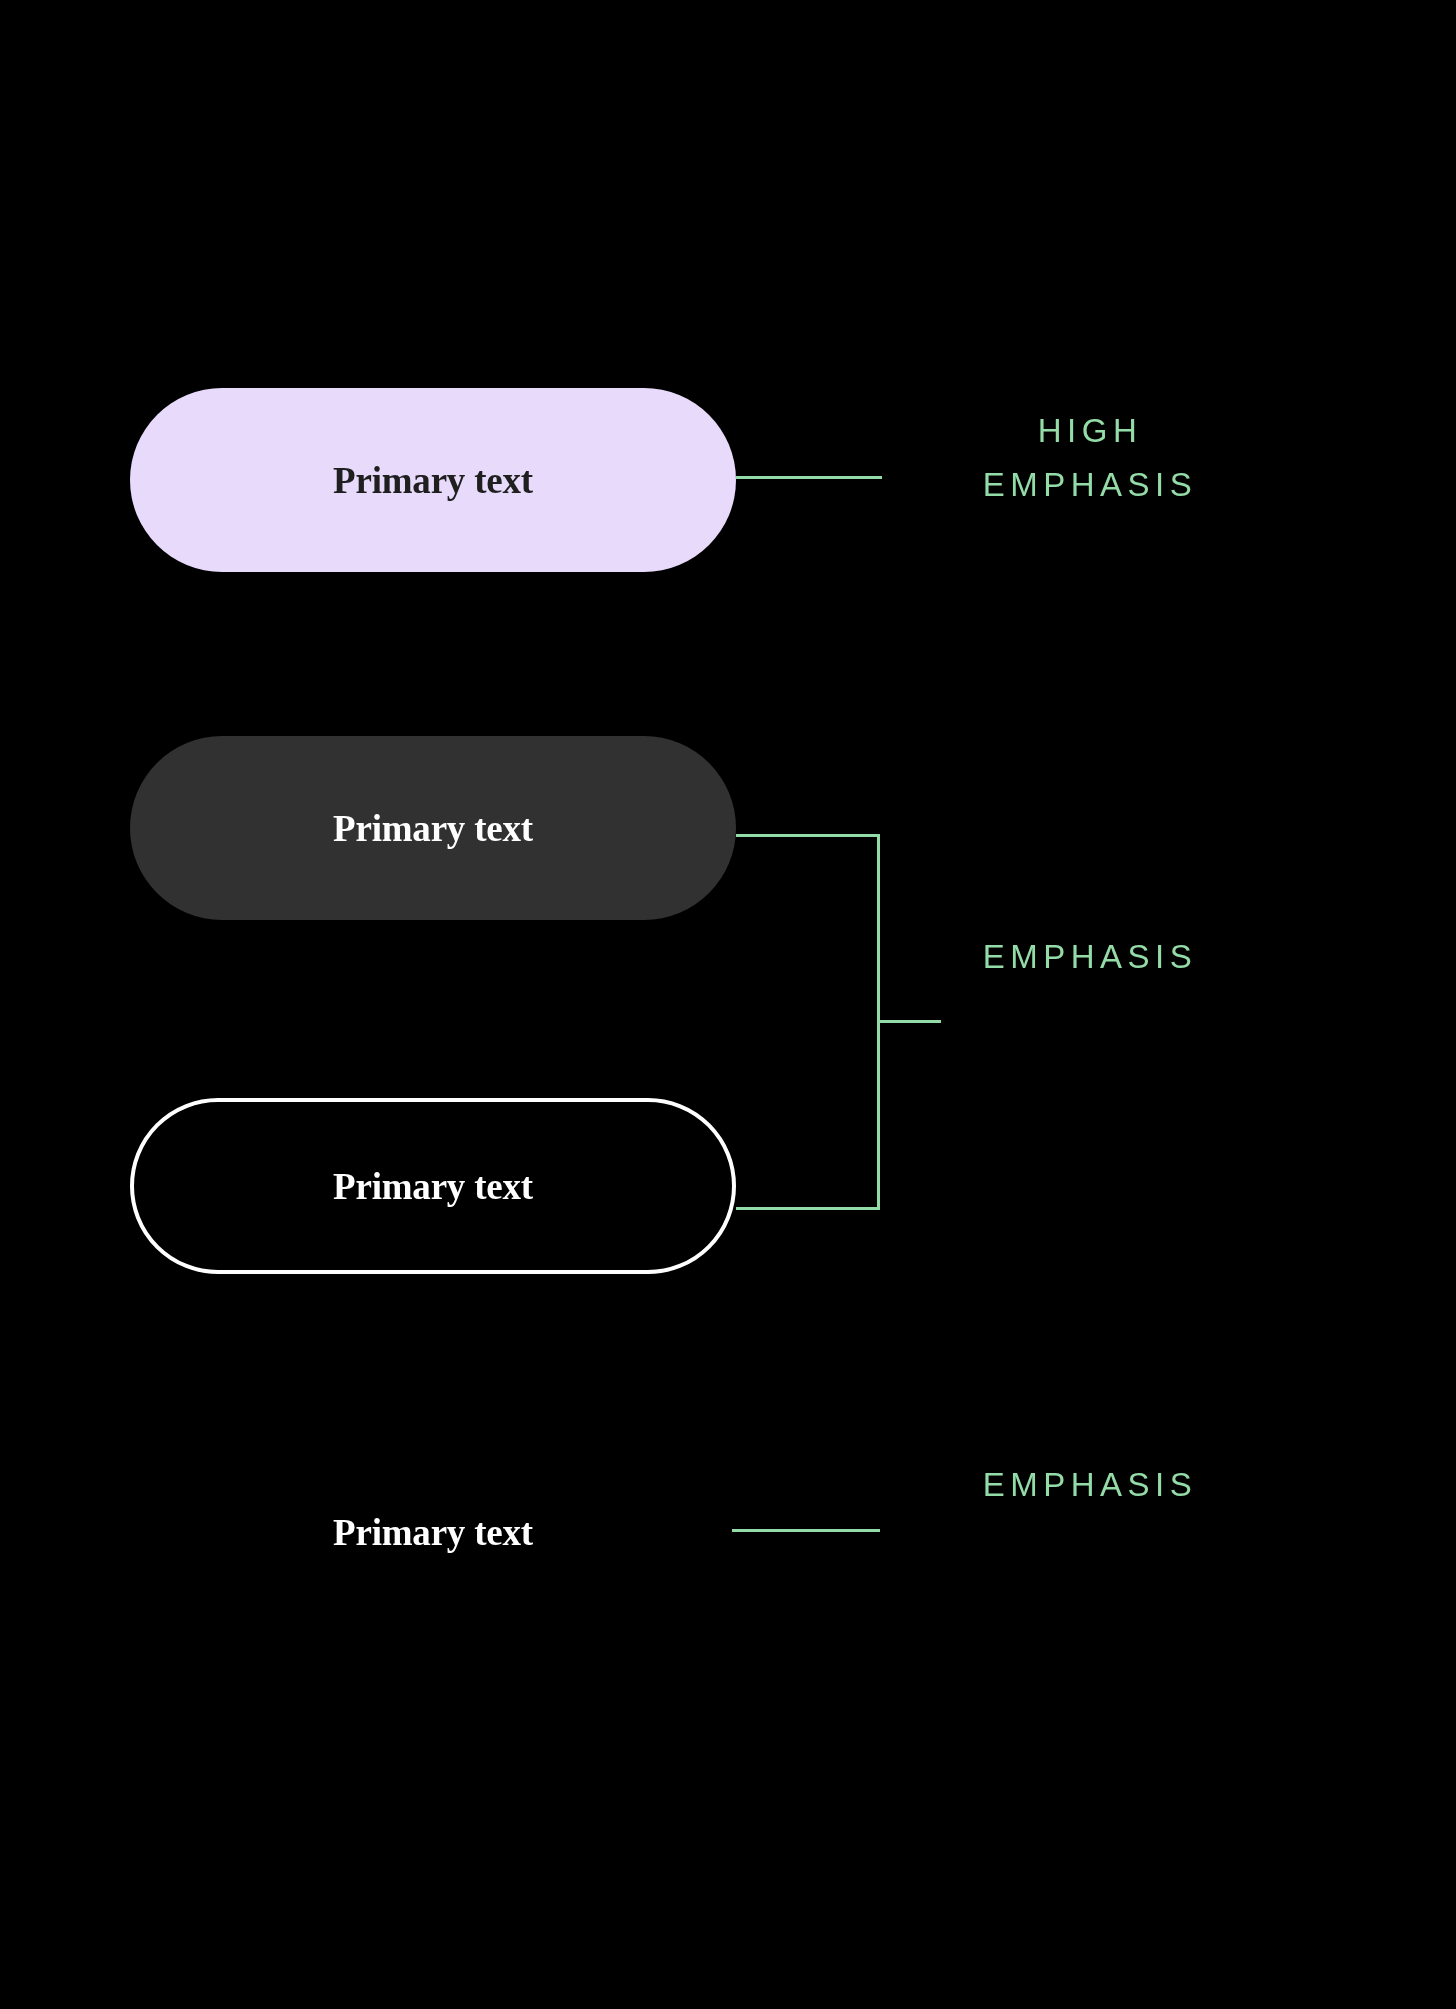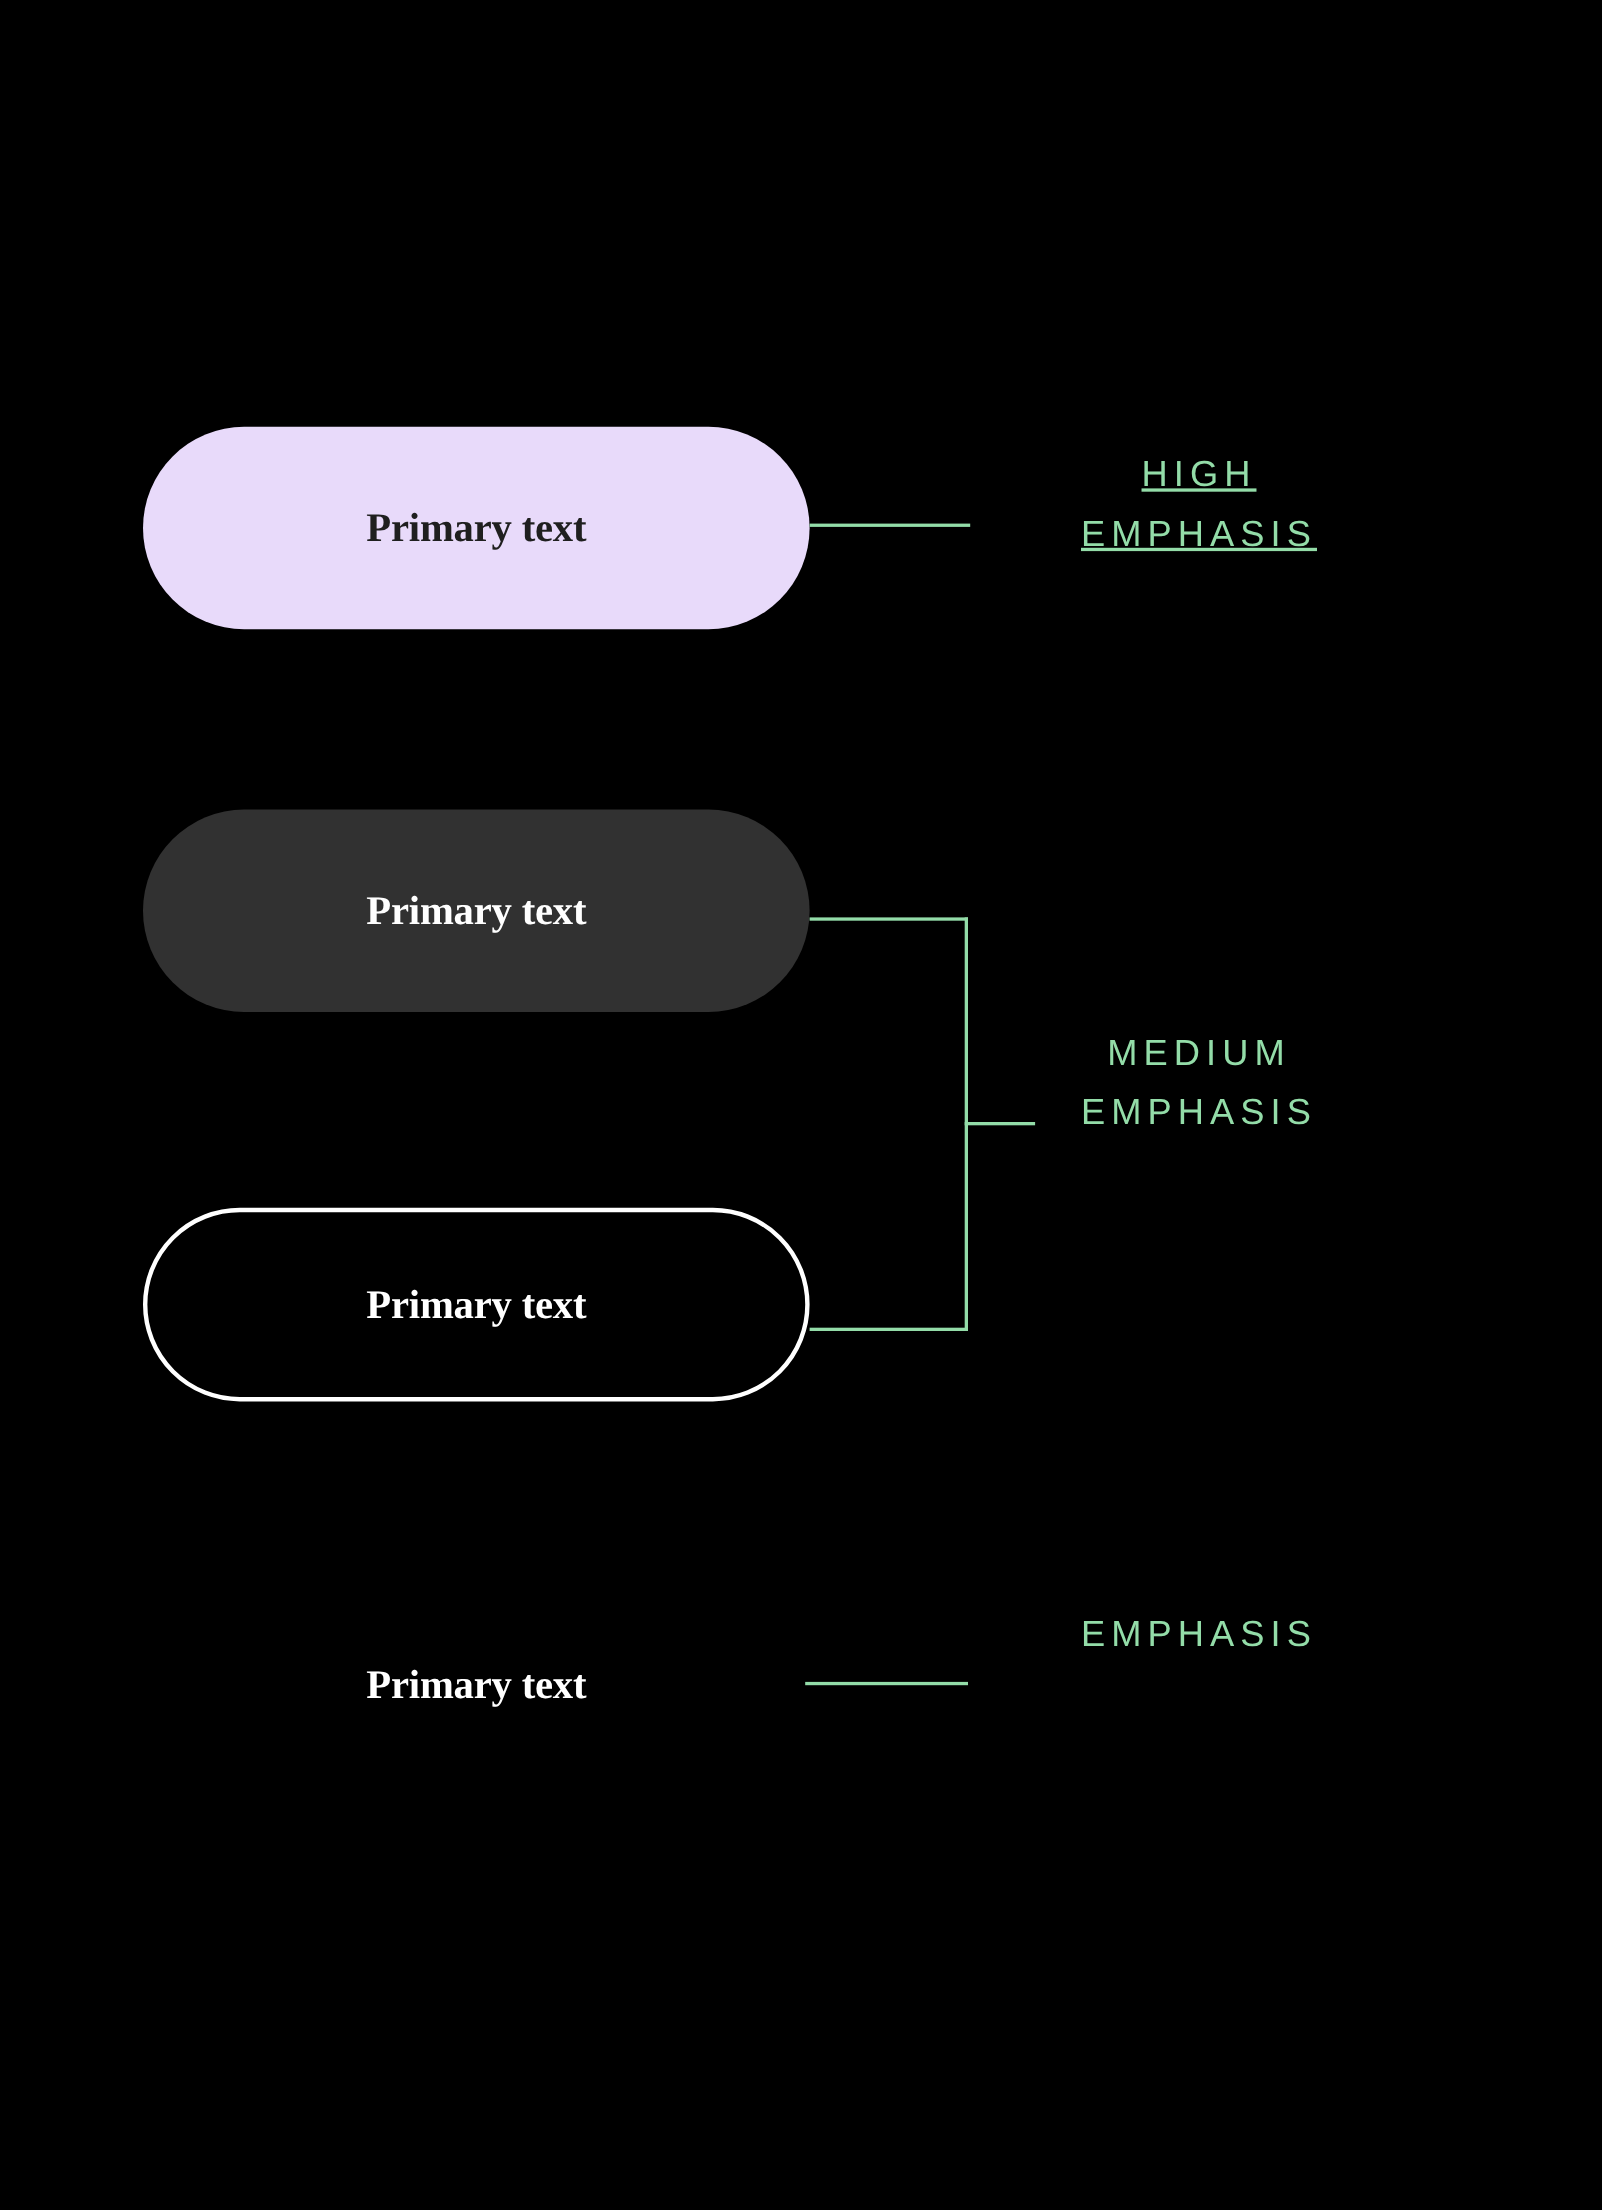--- a/index.html
+++ b/index.html
@@ -110,21 +110,21 @@
     font-weight: 400;
     font-size: 33px;
     letter-spacing: 5.5px;
     line-height: 1.65;
     text-align: center;
     text-transform: uppercase;
     white-space: nowrap;
   }
   .emph-label .line { display: block; }
 
-  .label-high   { left: 880px; top: 404px; text-decoration: underline; }
+  .label-high   { left: 880px; top: 404px; }
   .label-medium { left: 880px; top: 930px; }
   .label-low    { left: 880px; top: 1458px; }
 </style>
 </head>
 <body>
 
 <div id="stage">
 
   <div class="btn btn-filled-high">
     <span class="btn-label">Primary text</span>
@@ -144,21 +144,20 @@
   <div class="btn btn-outlined-medium">
     <span class="btn-label">Primary text</span>
   </div>
 
   <div class="conn conn-h bracket-top"></div>
   <div class="conn conn-v bracket-stem"></div>
   <div class="conn conn-h bracket-bottom"></div>
   <div class="conn conn-h bracket-stub"></div>
 
   <div class="emph-label label-medium">
-    <span class="line">MEDIUM</span>
     <span class="line">EMPHASIS</span>
   </div>
 
   <div class="btn-text-low">
     <span class="btn-label">Primary text</span>
   </div>
 
   <div class="conn conn-h conn-low"></div>
 
   <div class="emph-label label-low">

